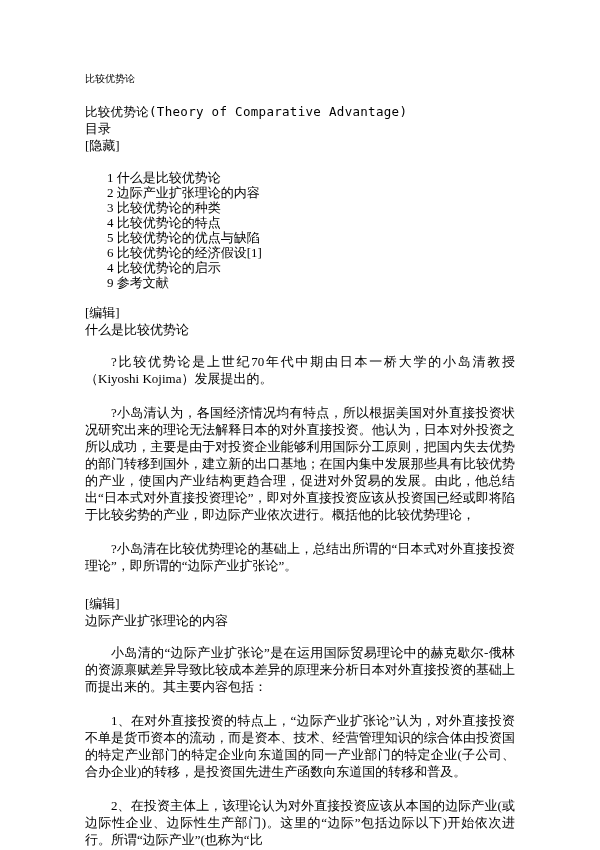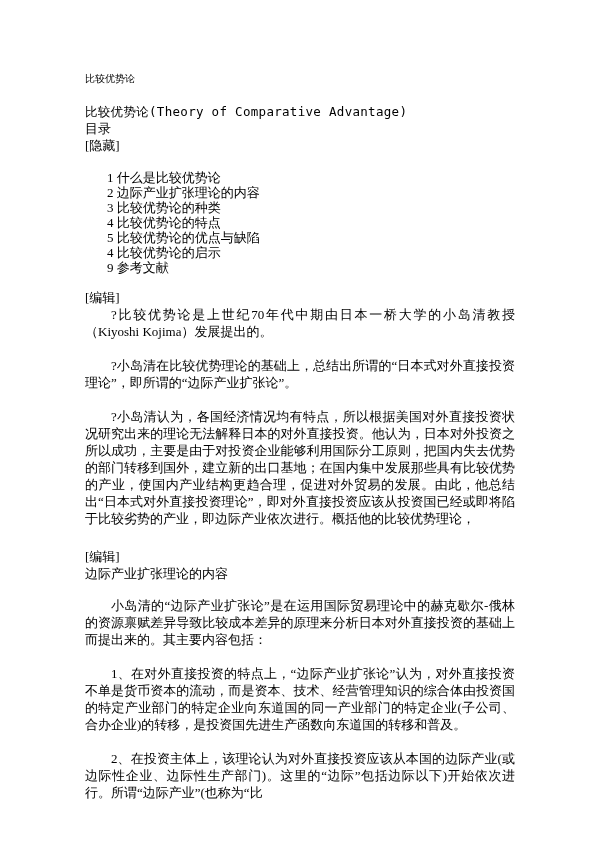--- a/index.html
+++ b/index.html
@@ -73,30 +73,32 @@
 
   <div class="toc">
     <div class="toc-heading">目录</div>
     <div class="toc-hide">[隐藏]</div>
     <ul class="toc-list">
       <li>1 什么是比较优势论</li>
       <li>2 边际产业扩张理论的内容</li>
       <li>3 比较优势论的种类</li>
       <li>4 比较优势论的特点</li>
       <li>5 比较优势论的优点与缺陷</li>
+      <li>6 比较优势论的经济假设[1]</li>
       <li>4 比较优势论的启示</li>
       <li>9 参考文献</li>
     </ul>
   </div>
 
   <section>
     <div class="edit-link">[编辑]</div>
+    <h2 class="section-heading">什么是比较优势论</h2>
     <p class="para">?比较优势论是上世纪70年代中期由日本一桥大学的小岛清教授（Kiyoshi Kojima）发展提出的。</p>
+    <p class="para">?小岛清认为，各国经济情况均有特点，所以根据美国对外直接投资状况研究出来的理论无法解释日本的对外直接投资。他认为，日本对外投资之所以成功，主要是由于对投资企业能够利用国际分工原则，把国内失去优势的部门转移到国外，建立新的出口基地；在国内集中发展那些具有比较优势的产业，使国内产业结构更趋合理，促进对外贸易的发展。由此，他总结出“日本式对外直接投资理论”，即对外直接投资应该从投资国已经或即将陷于比较劣势的产业，即边际产业依次进行。概括他的比较优势理论，</p>
     <p class="para">?小岛清在比较优势理论的基础上，总结出所谓的“日本式对外直接投资理论”，即所谓的“边际产业扩张论”。</p>
-    <p class="para">?小岛清认为，各国经济情况均有特点，所以根据美国对外直接投资状况研究出来的理论无法解释日本的对外直接投资。他认为，日本对外投资之所以成功，主要是由于对投资企业能够利用国际分工原则，把国内失去优势的部门转移到国外，建立新的出口基地；在国内集中发展那些具有比较优势的产业，使国内产业结构更趋合理，促进对外贸易的发展。由此，他总结出“日本式对外直接投资理论”，即对外直接投资应该从投资国已经或即将陷于比较劣势的产业，即边际产业依次进行。概括他的比较优势理论，</p>
   </section>
 
   <div class="section-gap"></div>
 
   <section>
     <div class="edit-link">[编辑]</div>
     <h2 class="section-heading">边际产业扩张理论的内容</h2>
     <p class="para">小岛清的“边际产业扩张论”是在运用国际贸易理论中的赫克歇尔-俄林的资源禀赋差异导致比较成本差异的原理来分析日本对外直接投资的基础上而提出来的。其主要内容包括：</p>
     <p class="para">1、在对外直接投资的特点上，“边际产业扩张论”认为，对外直接投资不单是货币资本的流动，而是资本、技术、经营管理知识的综合体由投资国的特定产业部门的特定企业向东道国的同一产业部门的特定企业(子公司、合办企业)的转移，是投资国先进生产函数向东道国的转移和普及。</p>
     <p class="para last">2、在投资主体上，该理论认为对外直接投资应该从本国的边际产业(或边际性企业、边际性生产部门)。这里的“边际”包括边际以下)开始依次进行。所谓“边际产业”(也称为“比</p>

